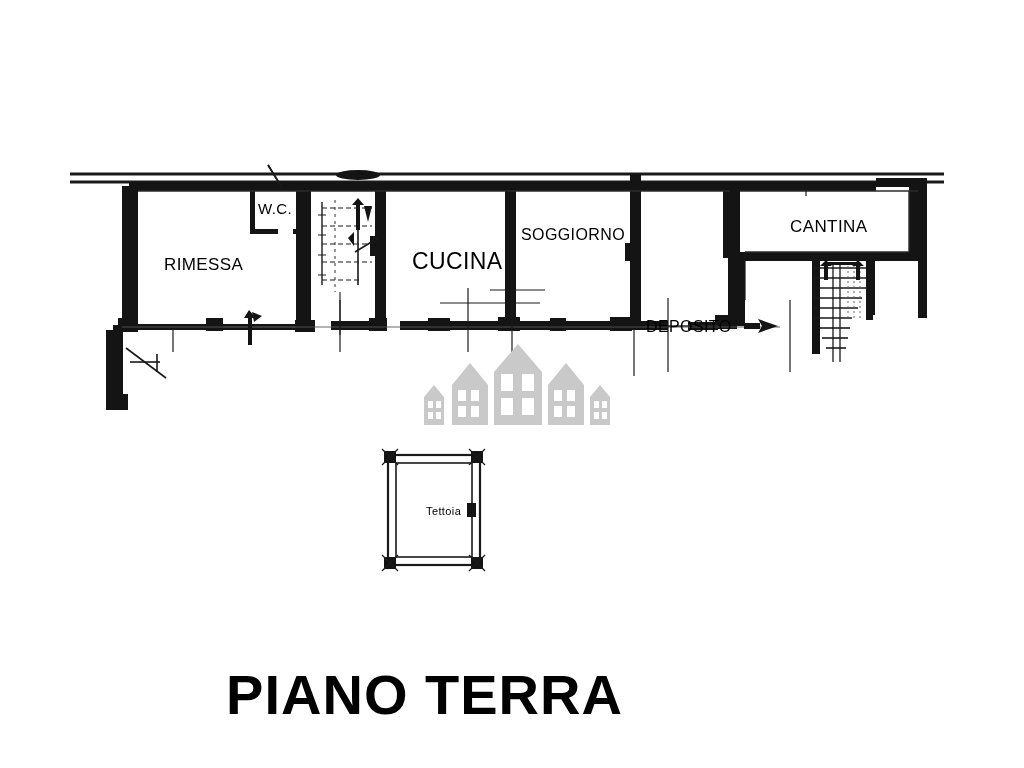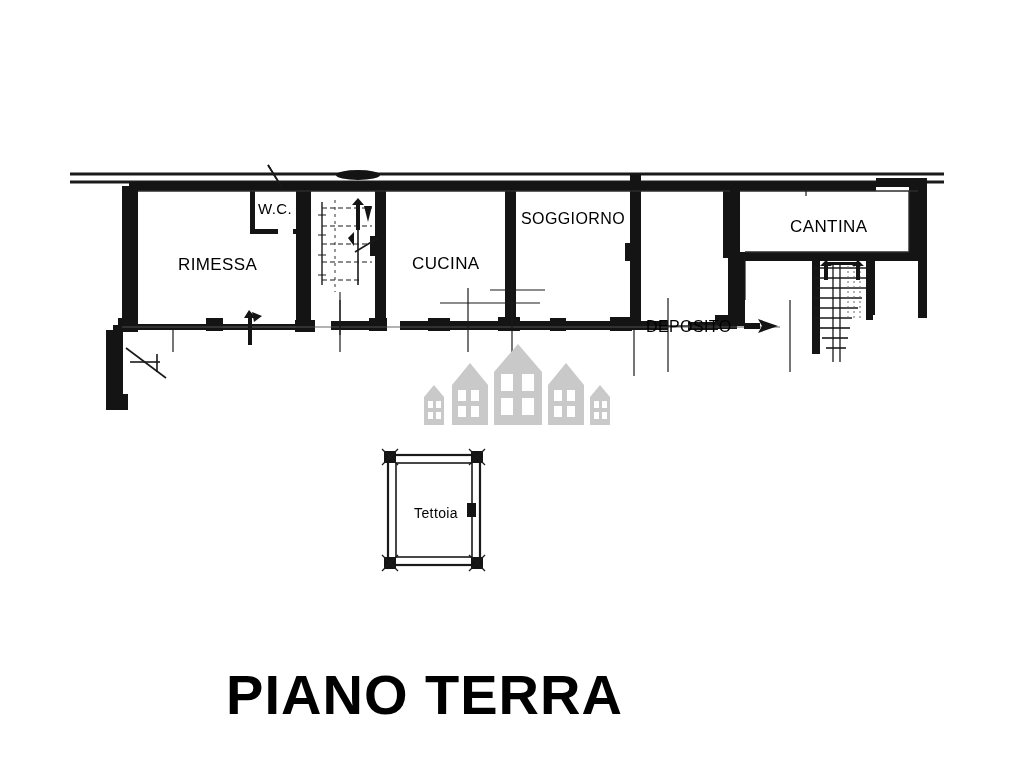--- a/index.html
+++ b/index.html
@@ -23,27 +23,27 @@
     height: 768px;
   }
   .room-label {
     position: absolute;
     font-family: "Liberation Sans", sans-serif;
     font-weight: normal;
     color: #000000;
     white-space: nowrap;
     letter-spacing: 0.4px;
   }
-  #label-rimessa  { left: 178px; top: 255px; font-size: 17px; }
+  #label-rimessa  { left: 164px; top: 255px; font-size: 17px; }
   #label-wc       { left: 258px; top: 200px; font-size: 15px; }
-  #label-cucina   { left: 412px; top: 254px; font-size: 17px; }
-  #label-soggiorno{ left: 521px; top: 210px; font-size: 16px; }
+  #label-cucina   { left: 412px; top: 248px; font-size: 23px; }
+  #label-soggiorno{ left: 521px; top: 226px; font-size: 16px; }
   #label-deposito { left: 646px; top: 270px; font-size: 16px; margin-top: 48px; }
   #label-cantina  { left: 790px; top: 217px; font-size: 17px; text-align: center; }
-  #label-tettoia  { left: 414px; top: 505px; font-size: 14px; }
+  #label-tettoia  { left: 426px; top: 505px; font-size: 11px; }
 
   #plan-title {
     position: absolute;
     left: 0;
     top: 662px;
     width: 849px;
     text-align: center;
     font-family: "Liberation Sans", sans-serif;
     font-weight: bold;
     font-size: 56px;

